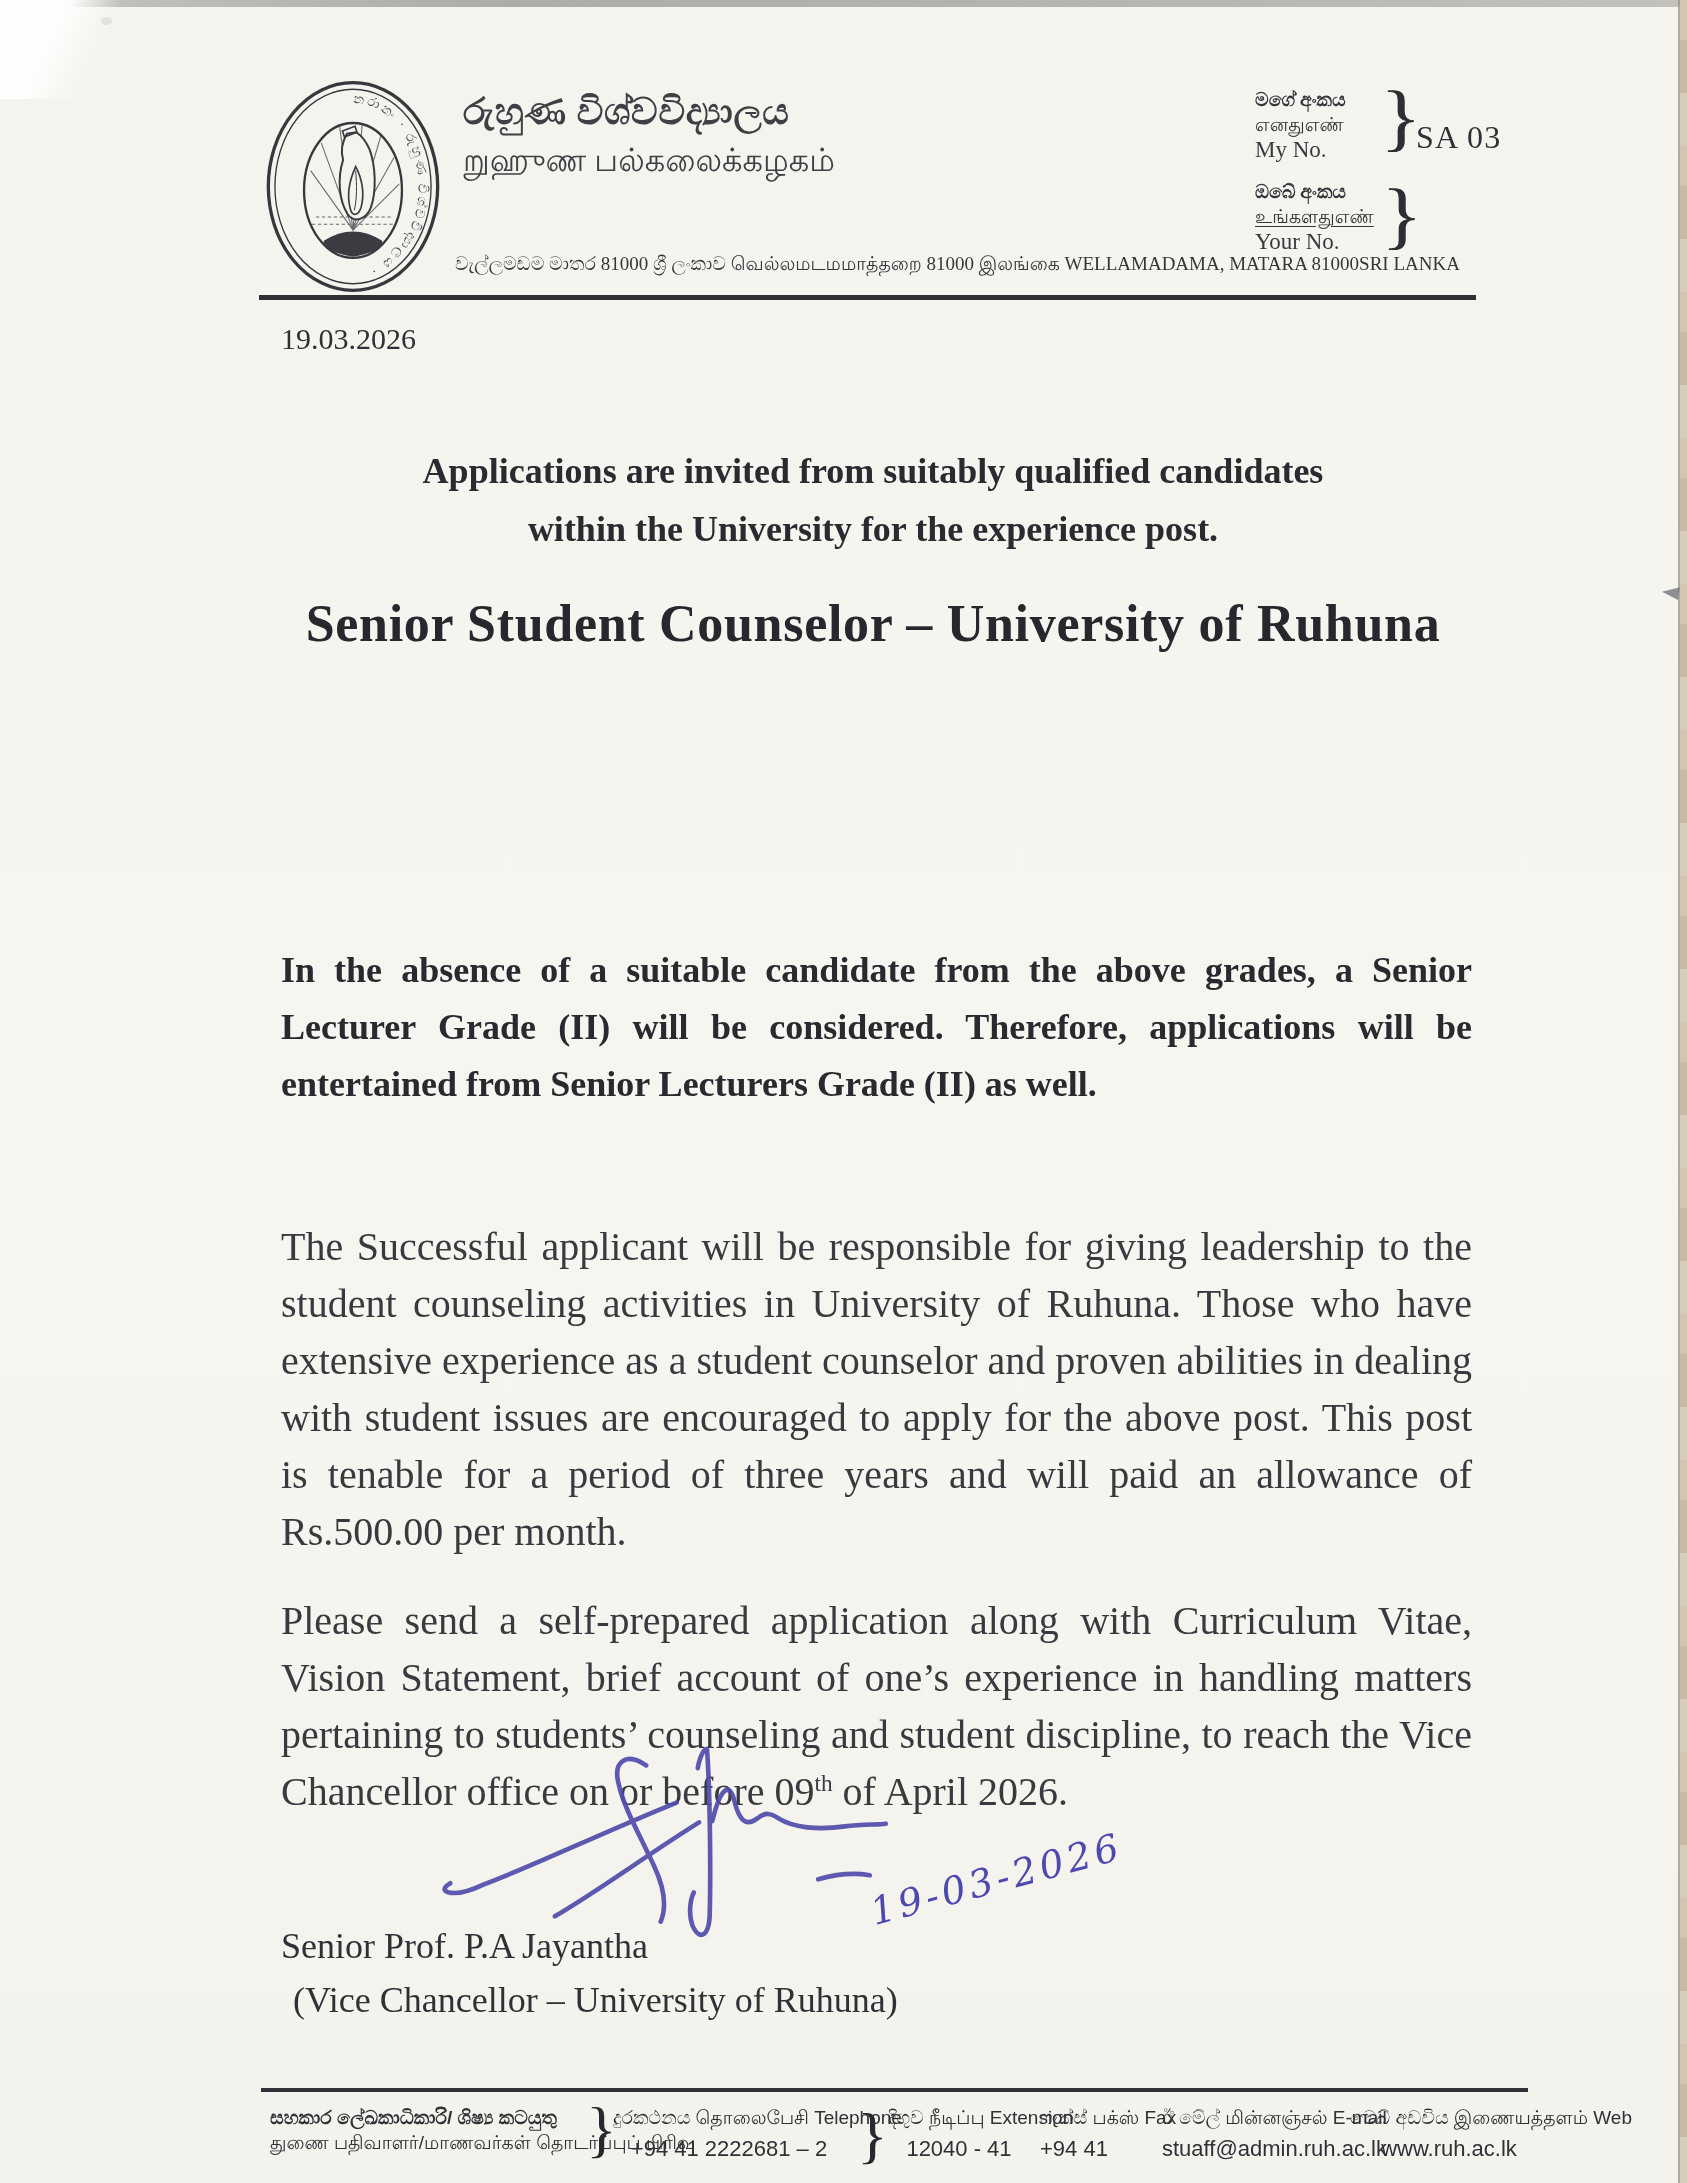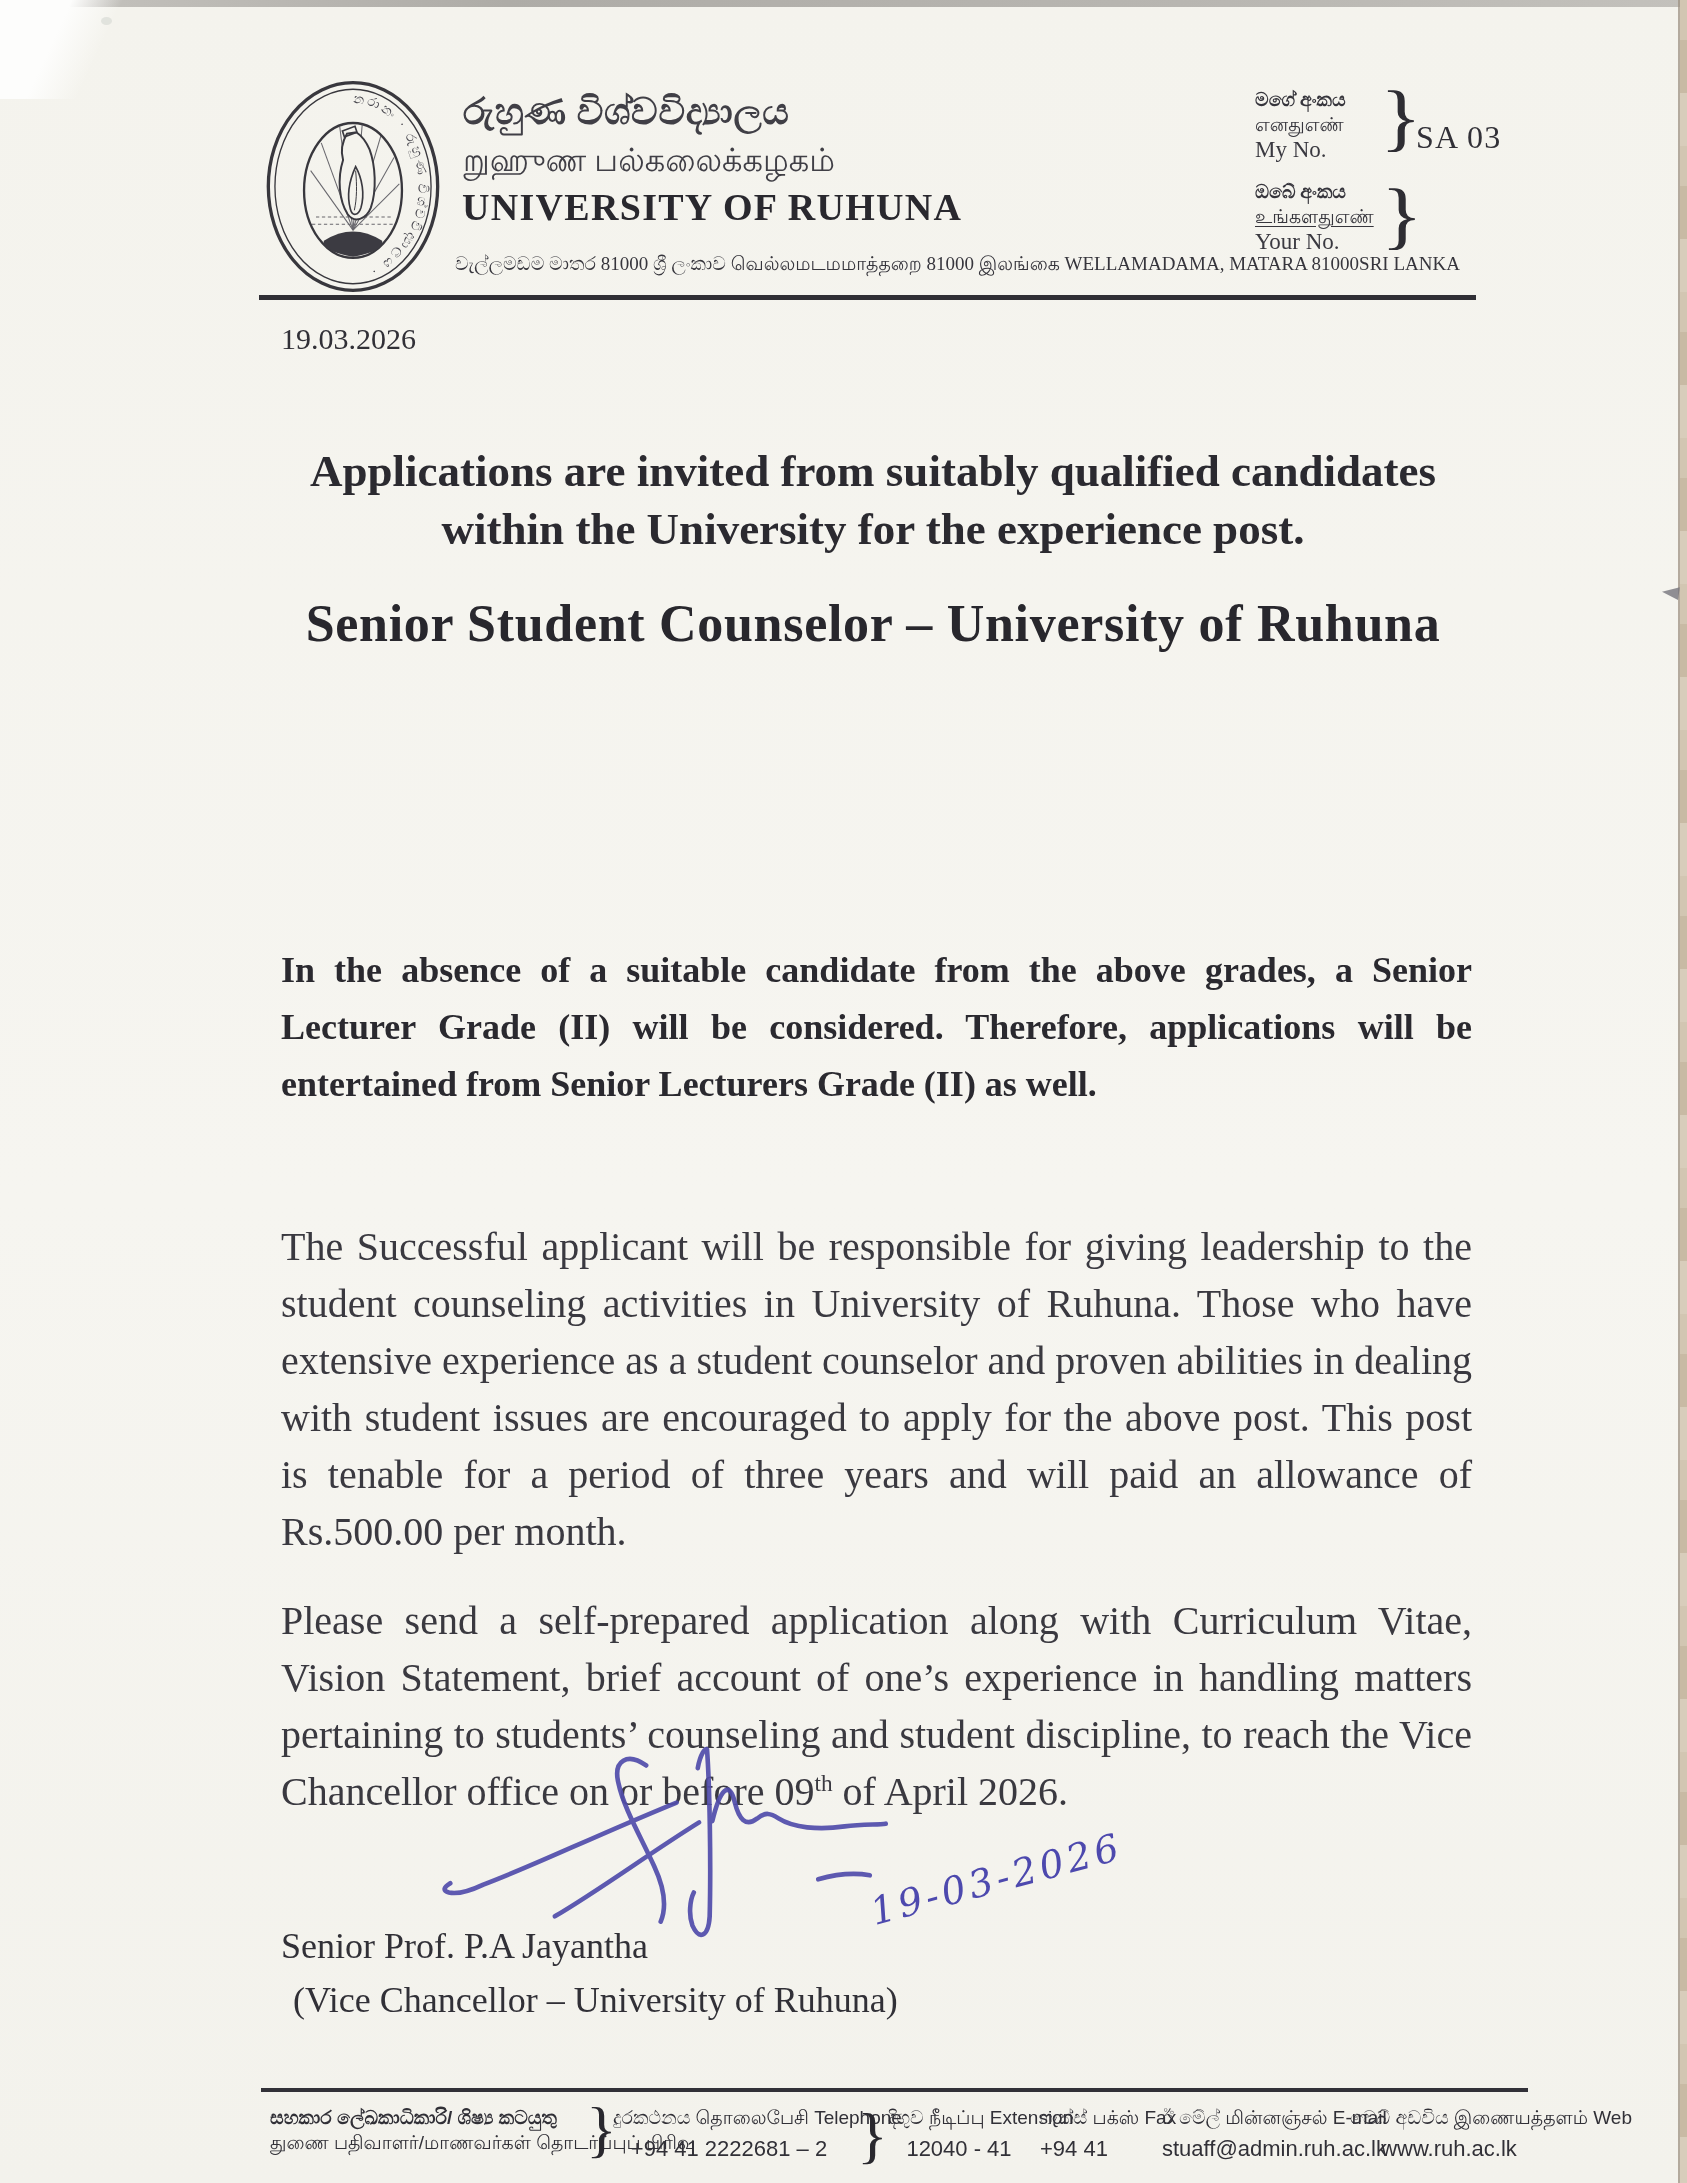--- a/index.html
+++ b/index.html
@@ -35,21 +35,21 @@
   .ref-si { font-weight:bold; }
   .ref-en { font-family:"Liberation Serif",serif; font-size:23px; color:#3a3940; }
   .brace { position:absolute; font-family:"Liberation Serif",serif; font-size:87px; font-weight:400;
     color:#2e2d33; transform:scaleY(0.86); transform-origin:top left; line-height:66px; }
   .ref-underline { text-decoration:underline; text-underline-offset:2.6px; }
   .sa-value { position:absolute; left:1416px; top:119px; font-size:32px; color:#313037; letter-spacing:1.3px; }
 
   
   .date { position:absolute; left:281px; top:322px; font-size:30px; color:#313037; }
   .intro { position:absolute; left:281px; top:442px; width:1184px; text-align:center;
-    font-weight:bold; font-size:45px; line-height:58px; color:#2b2a30; }
+    font-weight:bold; font-size:36px; line-height:58px; color:#2b2a30; }
   .post-title { position:absolute; left:281px; top:594px; width:1184px; text-align:center;
     font-weight:bold; font-size:52px; color:#28272d; letter-spacing:0.7px; }
   .para { position:absolute; left:281px; width:1191px; text-align:justify; line-height:57px; }
   .p-bold { font-weight:bold; font-size:36px; color:#2a292f; }
   .p-reg  { font-size:40px; color:#3a3940; }
   .p1 { top:691px; } .p2 { top:906px; } .p3 { top:1178px; } .p4 { top:1552px; }
   .sup { vertical-align:super; font-size:58%; line-height:0; }
 
   
   .signature-svg { position:absolute; left:417px; top:1739px; }
@@ -108,21 +108,20 @@
     </g>
     <path d="M 92 246 Q 136 218 180 246 Q 184 262 136 270 Q 88 262 92 246 Z" fill="#3c3b42"></path>
     <path d="M 127 84 C 120 96 117 110 121 124 C 112 152 115 186 128 206 C 138 220 156 214 163 196 C 172 170 170 132 161 108 C 155 94 147 86 141 82 Z" fill="#f4f3ed" stroke="#3a3940" stroke-width="3"></path>
     <path d="M 120 80 L 139 73 L 142 82 L 123 89 Z" fill="none" stroke="#3a3940" stroke-width="2.5"></path>
     <path d="M 140 134 C 150 152 154 176 148 196 C 144 208 135 210 132 198 C 127 180 130 156 140 134 Z" fill="none" stroke="#3a3940" stroke-width="2.5"></path>
     <path d="M 140 140 C 142 162 142 182 138 200" fill="none" stroke="#3a3940" stroke-width="1.5"></path>
   </svg>
 
   <div class="hdr-si">රුහුණ විශ්වවිද්‍යාලය</div>
   <div class="hdr-ta">றுஹுண பல்கலைக்கழகம்</div>
-  <div class="hdr-en">UNIVERSITY OF RUHUNA</div>
   <div class="hdr-address">වැල්ලමඩම මාතර 81000 ශ්‍රී ලංකාව வெல்லமடமமாத்தறை 81000 இலங்கை WELLAMADAMA, MATARA 81000SRI LANKA</div>
   <div class="hdr-rule"></div>
 
   <div class="refblock" style="top:87px;">
     <div class="ref-si">මගේ අංකය</div>
     <div>எனதுஎண்</div>
     <div class="ref-en">My No.</div>
   </div>
   <div class="brace" style="left:1380px; top:89px;">}</div>
   <div class="sa-value">SA 03</div>

